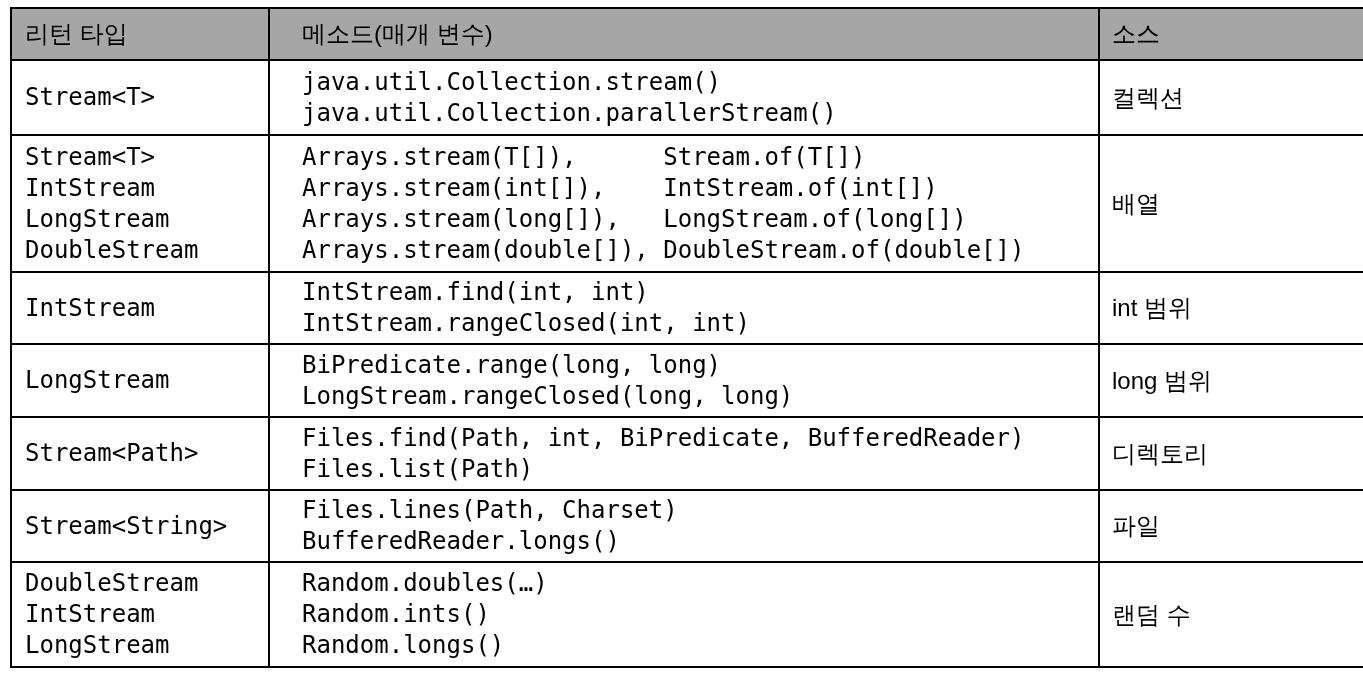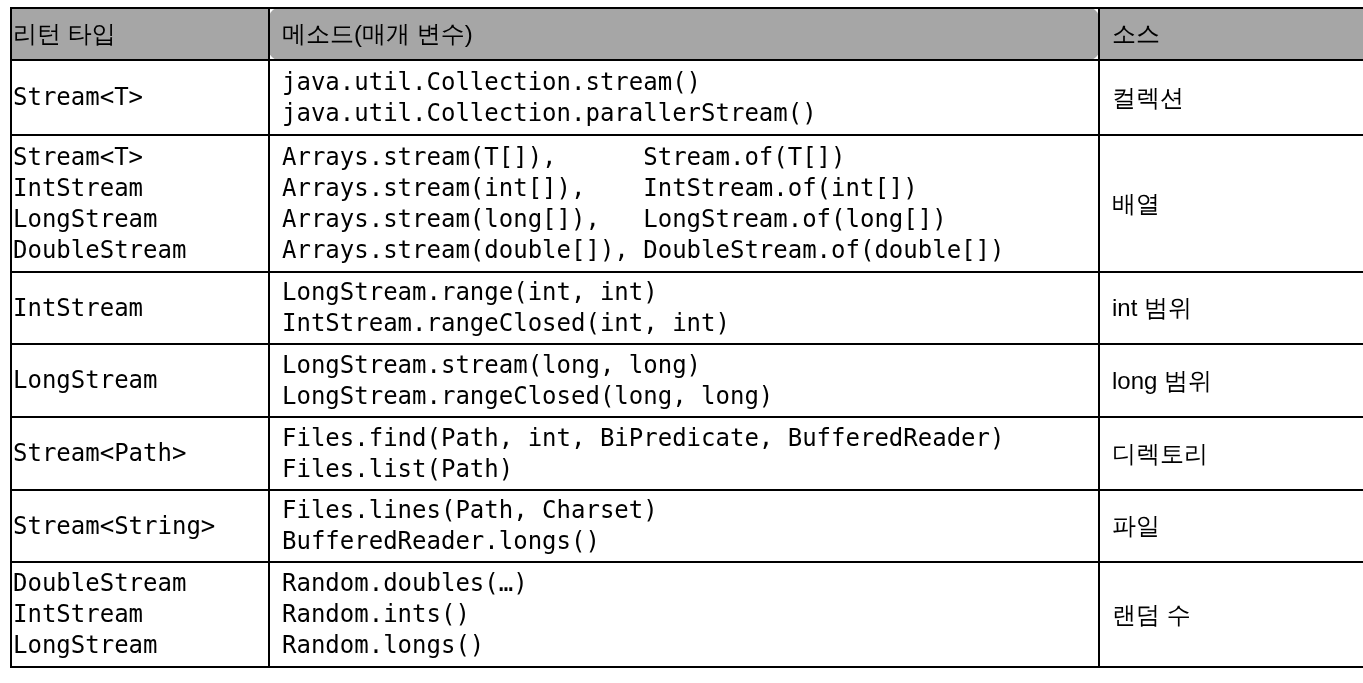--- a/index.html
+++ b/index.html
@@ -33,22 +33,22 @@
     background:var(--header-bg);
     font-family:"Liberation Sans","DejaVu Sans",sans-serif;
     font-size:24px;
     font-weight:normal;
     text-align:left;
     height:52px;
   }
   .col-return{width:258px;}
   .col-methods{width:830px;}
   .col-source{width:308px;}
-  th.col-return,td.cell-return{padding-left:1px;margin-top:11px;}
-  th.col-methods,td.cell-methods{padding-left:12px;border-radius:10px;}
+  th.col-return,td.cell-return{padding-left:13px;margin-top:11px;}
+  th.col-methods,td.cell-methods{padding-left:32px;}
   th.col-source,td.cell-source{padding-left:12px;}
   .mono{
     font-family:"DejaVu Sans Mono","Liberation Mono",monospace;
     font-size:24px;
     line-height:31px;
     white-space:pre;
   }
   td.cell-source{
     
     font-family:Liberation Sans, sans-serif;
@@ -91,27 +91,27 @@
 LongStream
 DoubleStream</td>
       <td class="cell-methods mono">Arrays.stream(T[]),      Stream.of(T[])
 Arrays.stream(int[]),    IntStream.of(int[])
 Arrays.stream(long[]),   LongStream.of(long[])
 Arrays.stream(double[]), DoubleStream.of(double[])</td>
       <td class="cell-source">배열</td>
     </tr>
     <tr class="h2b">
       <td class="cell-return mono">IntStream</td>
-      <td class="cell-methods mono">LongStream.range(int, int)
+      <td class="cell-methods mono">IntStream.find(int, int)
 IntStream.rangeClosed(int, int)</td>
       <td class="cell-source">int 범위</td>
     </tr>
     <tr class="h2c">
       <td class="cell-return mono">LongStream</td>
-      <td class="cell-methods mono">LongStream.stream(long, long)
+      <td class="cell-methods mono">BiPredicate.range(long, long)
 LongStream.rangeClosed(long, long)</td>
       <td class="cell-source">long 범위</td>
     </tr>
     <tr class="h2c">
       <td class="cell-return mono">Stream&lt;Path&gt;</td>
       <td class="cell-methods mono">Files.find(Path, int, BiPredicate, BufferedReader)
 Files.list(Path)</td>
       <td class="cell-source">디렉토리</td>
     </tr>
     <tr class="h2d">

